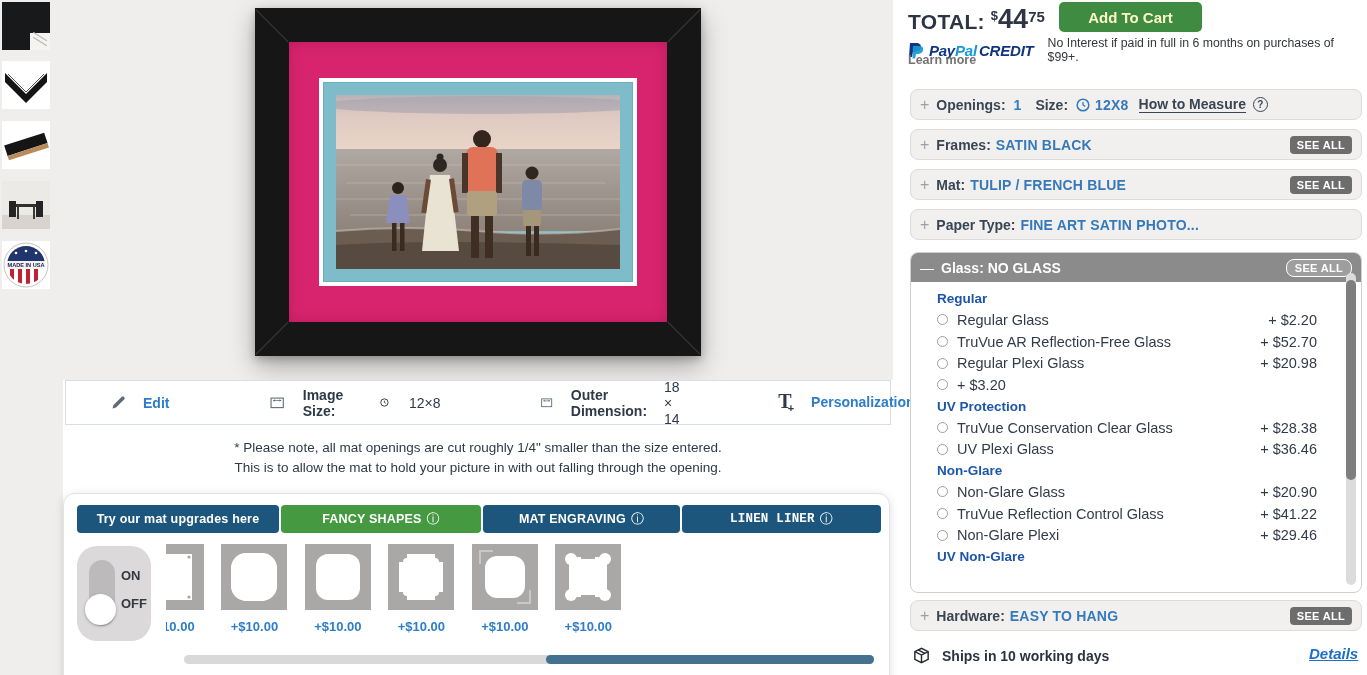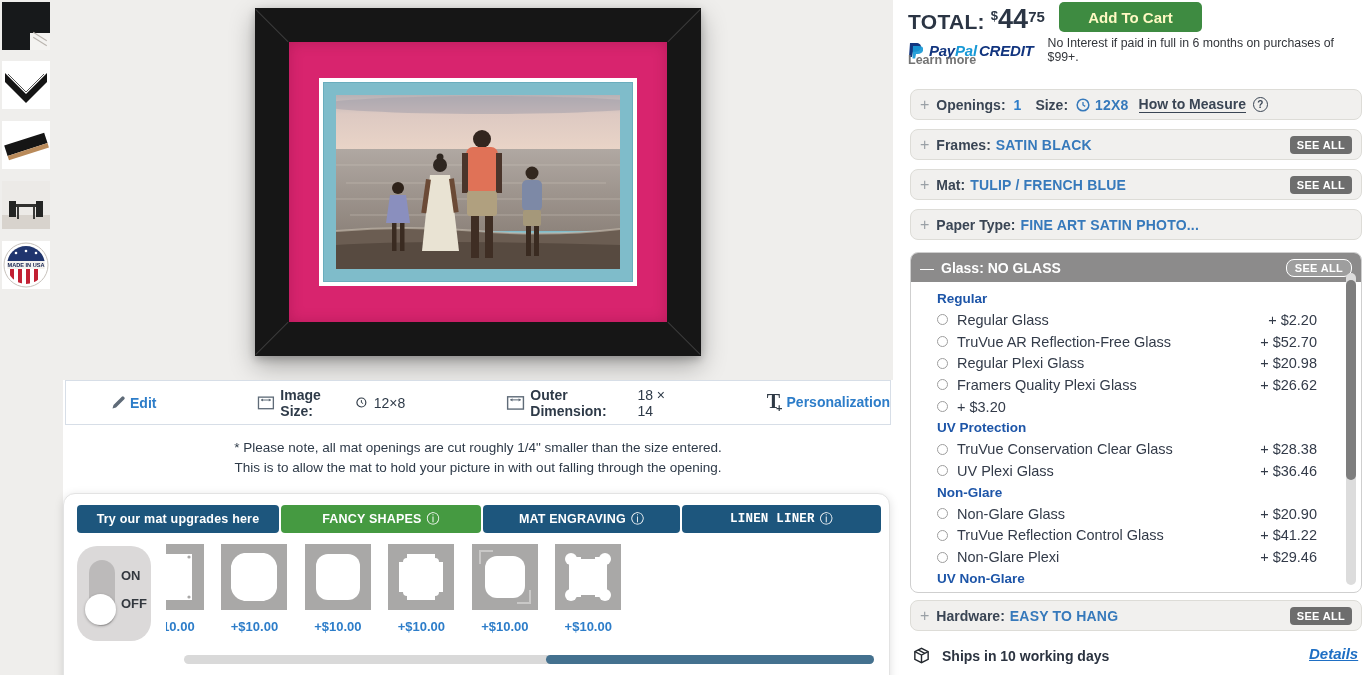--- a/index.html
+++ b/index.html
@@ -36,21 +36,21 @@
   .m-br { right:1px; bottom:1px; transform-origin:100% 100%; transform:rotate(45deg); }
   .mat { width:100%; height:100%; background:#d8246e; padding:36px 30px;
          box-shadow:inset 0 0 14px rgba(90,0,40,.25); }
   .inner-mat { width:100%; height:100%; background:#fff; padding:4px; }
   .blue-mat { width:100%; height:100%; background:#7fbcca; padding:13px; box-shadow:inset 0 0 0 1px #6aadbd; }
   .photo { width:100%; height:100%; display:block; }
 
   
   .pt-bar { position:absolute; left:65px; top:380px; width:826px; height:45px; background:#fff;
             border:1px solid #d7dee7; display:flex; align-items:center; }
-  .pt-item { display:flex; align-items:center; gap:4px; font-size:14px; color:#2e3a48; font-weight:700; cursor:default; }
+  .pt-item { display:flex; align-items:center; gap:17px; font-size:14px; color:#2e3a48; font-weight:700; cursor:default; }
   .pt-item.link { color:#2d7dc9; cursor:pointer; }
   .pt-edit { margin-left:45px; }
   .pt-size { margin-left:100px; }
   .pt-outer{ margin-left:100px; }
   .pt-pers { margin-left:88px; }
   .pt-val { font-weight:400; }
   .t-icon { font-family:"Liberation Serif", serif; font-size:20px; font-weight:700; color:#2f3a46; line-height:1;}
   .t-plus { font-size:11px; font-weight:700; color:#2f3a46; margin-left:-4px; vertical-align:sub;}
 
   .note { position:absolute; left:65px; width:826px; text-align:center; color:#2e3a48; font-size:13.5px; }
@@ -464,25 +464,20 @@
           <span class="g-name">TruVue AR Reflection-Free Glass</span>
           <span class="g-price">+ $52.70</span>
         </div>
       <div class="g-opt">
           <span class="radio"></span>
           <span class="g-name">Regular Plexi Glass</span>
           <span class="g-price">+ $20.98</span>
         </div>
       <div class="g-opt">
           <span class="radio"></span>
-          <span class="g-name">Framers Quality Plexi Glass</span>
-          <span class="g-price">+ $26.62</span>
-        </div>
-      <div class="g-opt">
-          <span class="radio"></span>
           <span class="g-price">+ $3.20</span>
         </div>
       <div class="g-group">UV Protection</div>
       <div class="g-opt">
           <span class="radio"></span>
           <span class="g-name">TruVue Conservation Clear Glass</span>
           <span class="g-price">+ $28.38</span>
         </div>
       <div class="g-opt">
           <span class="radio"></span>

